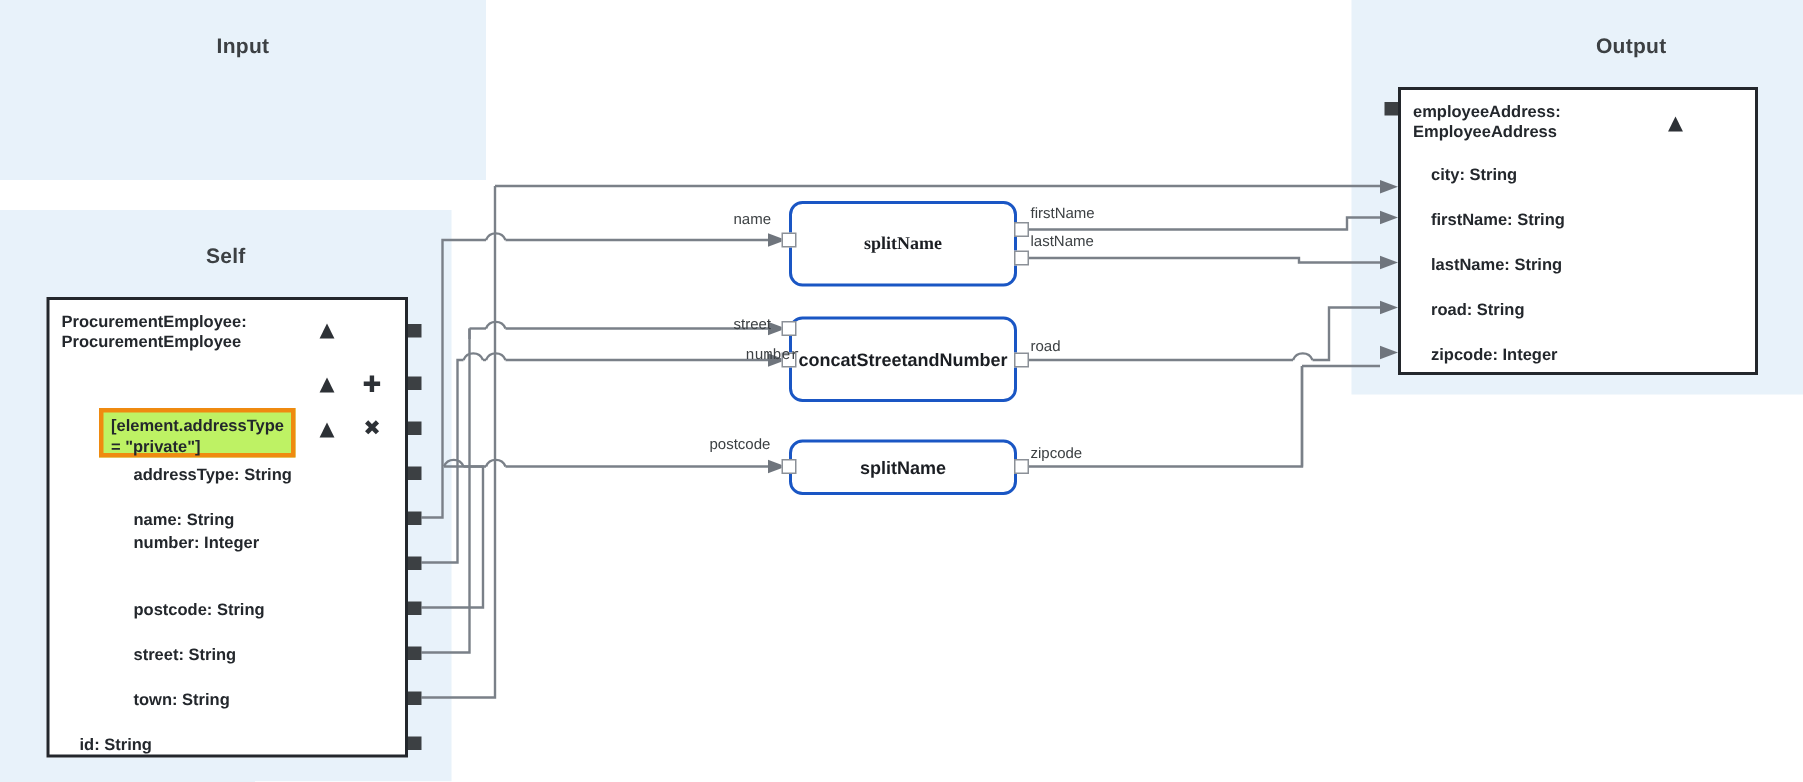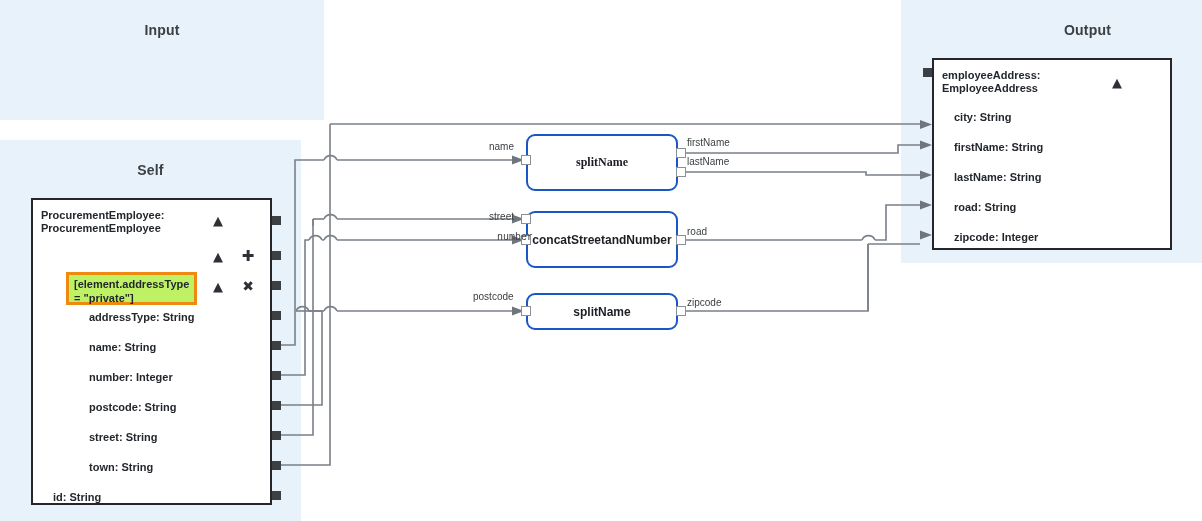--- a/index.html
+++ b/index.html
@@ -130,21 +130,21 @@
 
   <div class="highlight" style="left:33px;top:72px;width:131px;height:33px;">
     <span>[element.addressType
 = "private"]</span>
   </div>
   <div class="icon-btn chev" style="left:178px;top:80px;">▲</div>
   <div class="icon-btn" style="left:208px;top:79px;font-size:14px;font-weight:bold;">✖</div>
 
   <div class="tree-row" style="left:56px;top:111px;">addressType: String</div>
   <div class="tree-row" style="left:56px;top:141px;">name: String</div>
-  <div class="tree-row" style="left:56px;top:171px;">number: Integer</div>
+  <div class="tree-row" style="left:56px;top:156px;">number: Integer</div>
   <div class="tree-row" style="left:56px;top:201px;">postcode: String</div>
   <div class="tree-row" style="left:56px;top:231px;">street: String</div>
   <div class="tree-row" style="left:56px;top:261px;">town: String</div>
   <div class="tree-row" style="left:20px;top:291px;text-align:center;">id: String</div>
 </div>
 
 <div class="port" style="left:272px;top:216px;"></div>
 <div class="port" style="left:272px;top:251px;"></div>
 <div class="port" style="left:272px;top:281px;"></div>
 <div class="port" style="left:272px;top:311px;"></div>

